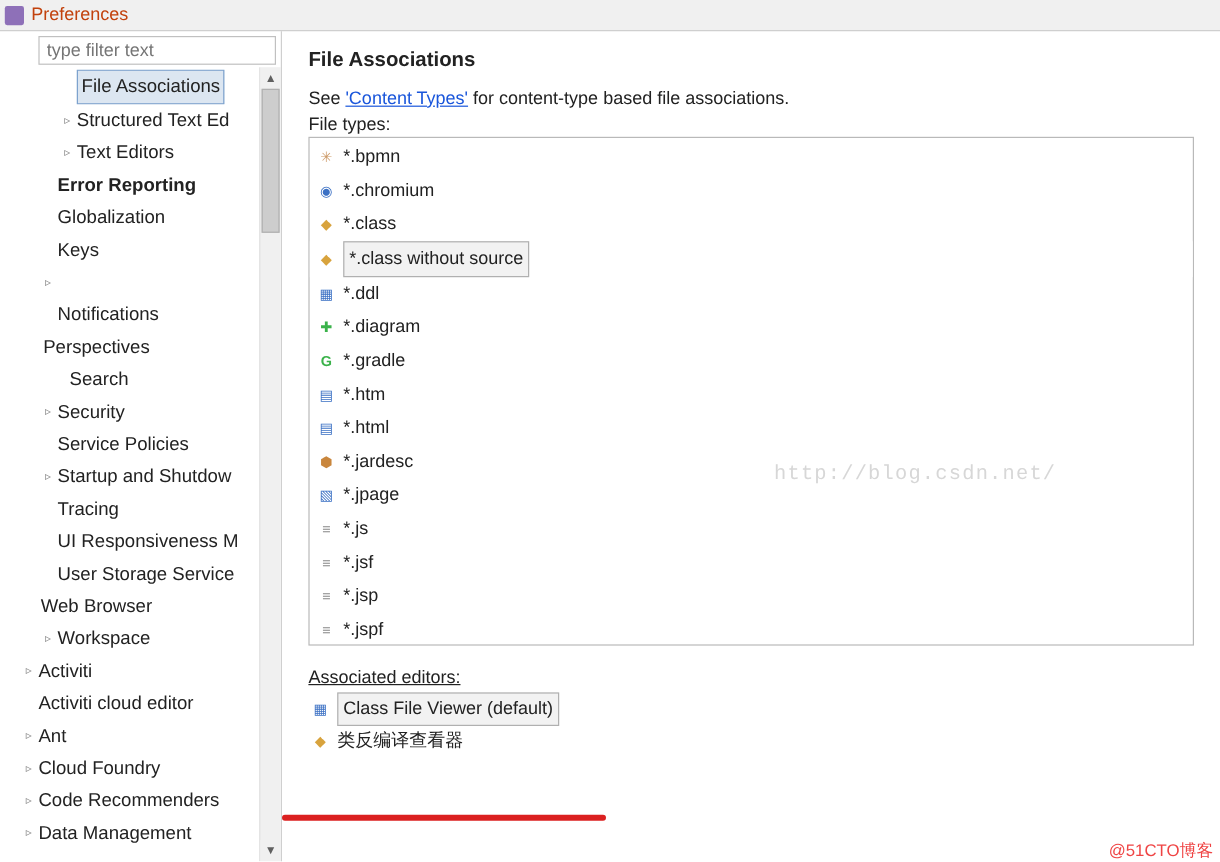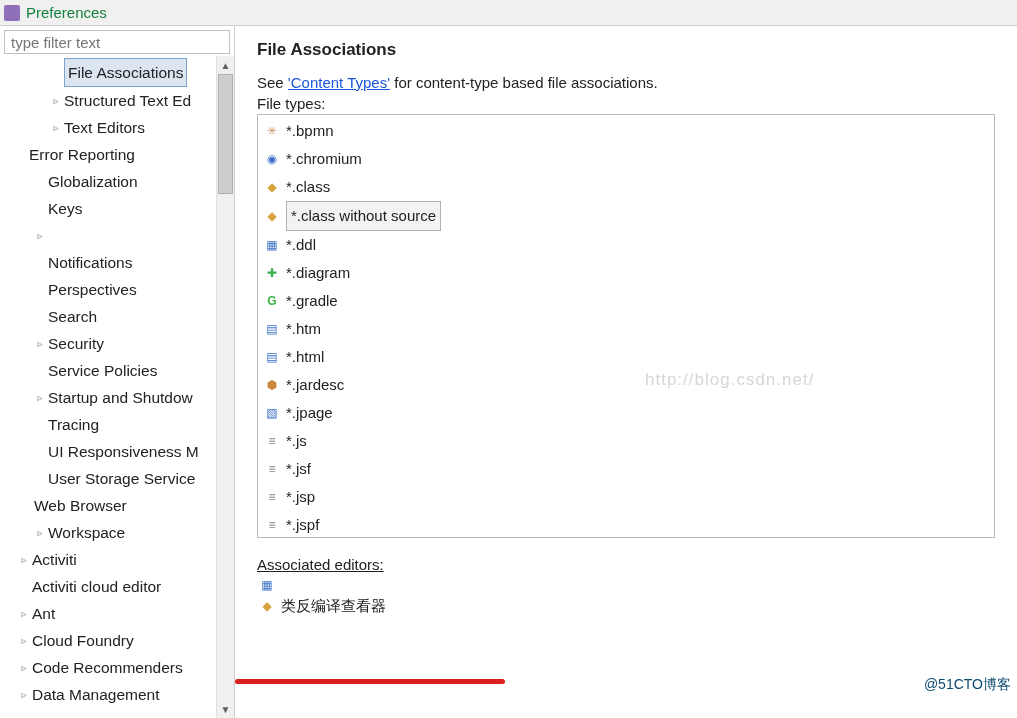--- a/index.html
+++ b/index.html
@@ -1,22 +1,22 @@
 <!DOCTYPE html>
 <html><head>
 <meta charset="utf-8">
 <style>
   * { box-sizing: border-box; margin: 0; padding: 0; font-family: "Segoe UI", Tahoma, sans-serif; }
   body { width: 1017px; height: 718px; background: #ffffff; color: #222; overflow: hidden; position: relative; }
   .titlebar { height: 26px; background: #f0f0f0; border-bottom: 1px solid #cfcfcf; display: flex; align-items: center; padding: 0 4px; }
   .titlebar .app-icon { width: 16px; height: 16px; background: #8e70b8; margin-right: 6px; border-radius: 2px; }
-  .titlebar .title { font-size: 15px; color: #15803d; }
+  .titlebar .title { font-size: 15px; color: #c2410c; }
   .main { display: flex; height: calc(100% - 26px); }
   .sidebar { width: 235px; border-right: 1px solid #cfcfcf; display: flex; flex-direction: column; }
-  .filter { padding: 4px 4px 2px 4px; }
+  .filter { padding: 4px 4px 2px 4px; margin-left: 28px; }
   .filter input { width: 100%; height: 24px; padding: 2px 6px; font-size: 15px; color: #7a7a7a; border: 1px solid #c0c0c0; background: #fff; }
   .tree-wrap { flex: 1; display: flex; overflow: hidden; }
   .tree { flex: 1; overflow: hidden; padding-top: 2px; font-size: 15.5px; line-height: 27px; color: #222; }
   .tree-scroll { width: 18px; background: #f0f0f0; border-left: 1px solid #e0e0e0; position: relative; }
   .tree-scroll .up, .tree-scroll .down { height: 18px; display:flex; align-items:center; justify-content:center; color:#606060; font-size:10px; background:#f0f0f0; }
   .tree-scroll .thumb { position:absolute; top:18px; left:1px; right:1px; height:120px; background:#cdcdcd; border:1px solid #b0b0b0; }
   .node { display: flex; align-items: center; padding-left: 2px; white-space: nowrap; overflow: hidden; cursor: default; }
   .node .tw { width: 12px; color: #888; font-size: 10px; text-align: center; margin-right: 2px; }
   .node.selected span.label { background: #dce6f1; border:1px solid #7da2ce; padding: 0 3px; }
   .content { flex: 1; padding: 14px 22px; position: relative; overflow: hidden; }
@@ -28,22 +28,22 @@
   .listbox.filetypes { height: 424px; overflow: hidden; }
   .row { display: flex; align-items: center; padding: 0 6px; cursor: default; }
   .row .fi { width: 16px; height: 16px; margin-right: 6px; display:flex; align-items:center; justify-content:center; font-size:12px; }
   .row.selected { background: #fff; }
   .row.selected .rlabel { background:#f2f2f2; border:1px solid #b0b0b0; padding:0 4px; }
   .listbox.editors { border: none; }
   .editor-row { display:flex; align-items:center; padding:0 2px; font-size:15px; line-height:26px; }
   .editor-row .fi { width:16px; height:16px; margin-right:6px; display:flex; align-items:center; justify-content:center; font-size:12px; }
   .editor-row.selected .elabel { background:#f2f2f2; border:1px solid #b0b0b0; padding:0 4px; }
   .underline { position:absolute; height:5px; background:#db2020; border-radius:3px; }
-  .watermark { position:absolute; top:344px; left:410px; color:#d7d7d7; font-size:17px; font-family: Liberation Sans, sans-serif; letter-spacing:1px; pointer-events:none; }
-  .wm2 { position:absolute; right:6px; bottom:24px; color:#0c4a6e; font-size:14px; pointer-events:none;margin-left:23px; }
+  .watermark { position:absolute; top:360px; left:410px; color:#d7d7d7; font-size:17px; font-family: Liberation Mono, monospace; letter-spacing:1px; pointer-events:none; }
+  .wm2 { position:absolute; right:6px; bottom:0; color:#ef4444; font-size:14px; pointer-events:none;margin-left:23px; }
   
   .i-bpmn{color:#c96;}
   .i-chrome{color:#3b70c4;}
   .i-class{color:#d8a33d;}
   .i-ddl{color:#3b70c4;}
   .i-diagram{color:#3ab24a;}
   .i-gradle{color:#3ab24a; font-weight:bold;}
   .i-web{color:#3b70c4;}
   .i-jar{color:#c9863d;}
   .i-page{color:#3b70c4;}
@@ -70,44 +70,44 @@
             <span class="label">File Associations</span>
           </div>
           <div class="node" style="padding-left: 50px;">
             <span class="tw">▹</span>
             <span class="label">Structured Text Ed</span>
           </div>
           <div class="node" style="padding-left: 50px;">
             <span class="tw">▹</span>
             <span class="label">Text Editors</span>
           </div>
-          <div class="node" style="padding-left: 15px;">
+          <div class="node" style="padding-left: 34px; font-weight: bold;">
             <span class="tw"></span>
             <span class="label">Error Reporting</span>
           </div>
           <div class="node" style="padding-left: 34px;">
             <span class="tw"></span>
             <span class="label">Globalization</span>
           </div>
           <div class="node" style="padding-left: 34px;">
             <span class="tw"></span>
             <span class="label">Keys</span>
           </div>
           <div class="node" style="padding-left: 34px;">
             <span class="tw">▹</span>
           </div>
           <div class="node" style="padding-left: 34px;">
             <span class="tw"></span>
             <span class="label">Notifications</span>
           </div>
-          <div class="node" style="padding-left: 34px;">
+          <div class="node" style="padding-left: 22px;">
             <span class="tw"></span>
             <span class="label">Perspectives</span>
           </div>
-          <div class="node" style="padding-left: 34px;">
+          <div class="node" style="padding-left: 44px;">
             <span class="tw"></span>
             <span class="label">Search</span>
           </div>
           <div class="node" style="padding-left: 34px;">
             <span class="tw">▹</span>
             <span class="label">Security</span>
           </div>
           <div class="node" style="padding-left: 34px;">
             <span class="tw"></span>
             <span class="label">Service Policies</span>
@@ -235,20 +235,21 @@
         <div class="row">
           <span class="fi i-txt">≡</span>
           <span class="rlabel">*.jspf</span>
         </div>
       </div>
 
     <div class="section-label" style="margin-top:18px;text-decoration:underline;">Associated editors:</div>
     <div class="listbox editors" id="editors">
         <div class="editor-row selected">
           <span class="fi i-ddl">▦</span>
+          <span class="elabel">Class File Viewer (default)</span>
         </div>
         <div class="editor-row">
           <span class="fi i-class">◆</span>
           <span class="elabel">类反编译查看器</span>
         </div>
       </div>
 
     <div class="underline" style="left:0px; top:653px; width:270px;"></div>
 
     <div class="watermark">http://blog.csdn.net/</div>

